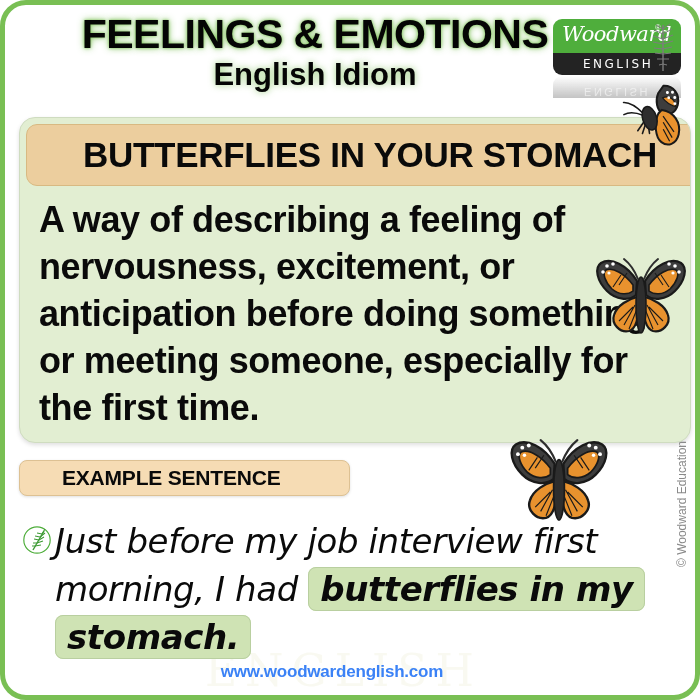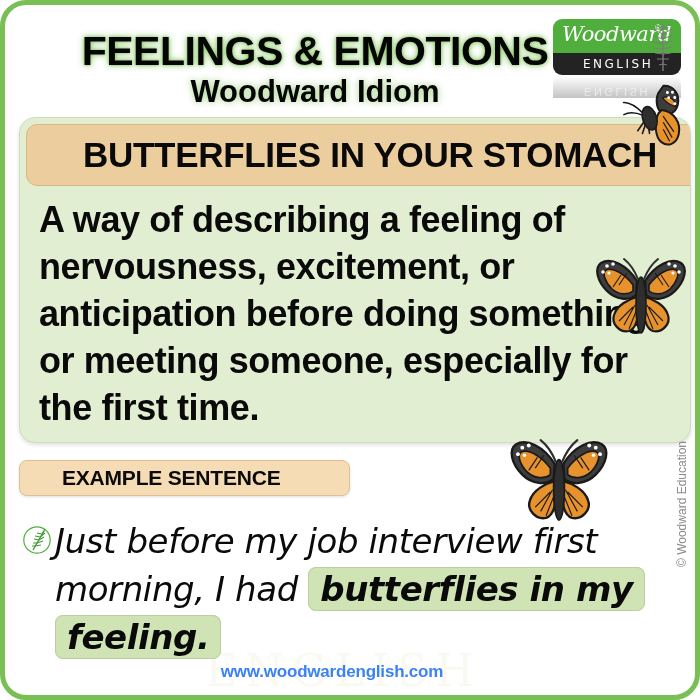--- a/index.html
+++ b/index.html
@@ -19,21 +19,21 @@
     background: #ffffff;
     border: 5px solid #79bf54;
     border-radius: 26px;
     overflow: hidden;
   }
 
   
   .header {
     position: relative;
     height: 104px;
-    padding-top: 23px;
+    padding-top: 6px;
     margin-left: 40px;
   }
 
   .title-main {
     text-align: center;
     font-size: 41px;
     font-weight: bold;
     letter-spacing: -0.5px;
     color: #050505;
     line-height: 46px;
@@ -270,21 +270,21 @@
   .bfly-2 { left: 586px; top: 240px; width: 100px; height: 100px; }
   .bfly-3 { left: 500px; top: 420px; width: 108px; height: 108px; }
 </style>
 </head>
 <body>
 
 <div class="poster">
 
   <div class="header">
     <div class="title-main">FEELINGS &amp; EMOTIONS</div>
-    <div class="title-sub">Woodward Idiom</div>
+    <div class="title-sub">English Idiom</div>
 
     <div class="logo">
       <div class="logo-top">
         <span class="logo-word">Woodward</span>
         <span class="logo-reg">®</span>
       </div>
       <div class="logo-bottom">
         <span class="logo-english">ENGLISH</span>
       </div>
       <svg class="logo-fern" viewBox="0 0 34 52">
@@ -327,21 +327,21 @@
       <g stroke="#3f9b36" stroke-width="1.1" fill="none">
         <path d="M11 25 L22 6" stroke-width="1.4"></path>
         <path d="M20 9 L23 4 M20 9 L15 8"></path>
         <path d="M18 12 L23 8 M18 12 L13 11"></path>
         <path d="M17 15 L22 12 M17 15 L12 14"></path>
         <path d="M15 18 L21 16 M15 18 L11 18"></path>
         <path d="M13 21 L19 20 M13 21 L10 21"></path>
       </g>
     </svg>
     <div class="sentence">
-      <span>Just before my job interview first morning, I had </span><span class="hl">butterflies in my</span> <span class="hl">feeling.</span>
+      <span>Just before my job interview first morning, I had </span><span class="hl">butterflies in my</span> <span class="hl">stomach.</span>
     </div>
   </div>
 
   <div class="copyright">© Woodward Education</div>
 
   <div class="footer">www.woodwardenglish.com</div>
 
   <svg class="bfly bfly-1" viewBox="0 0 72 74">
     <g stroke="#1a1a1a" stroke-width="1.6" stroke-linecap="round" fill="none">
       <path d="M24 36 C16 30 8 27 3 28"></path>

